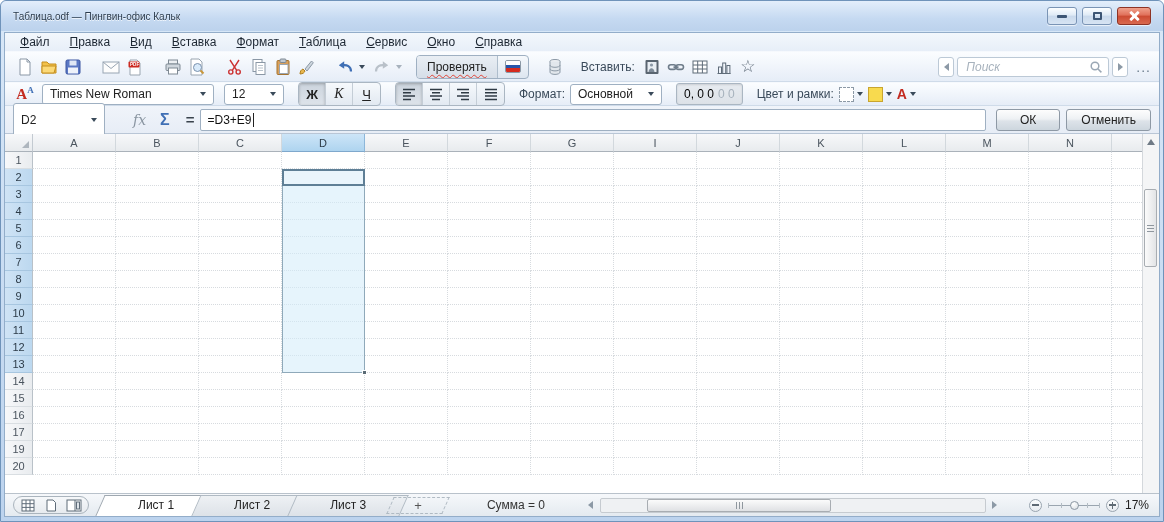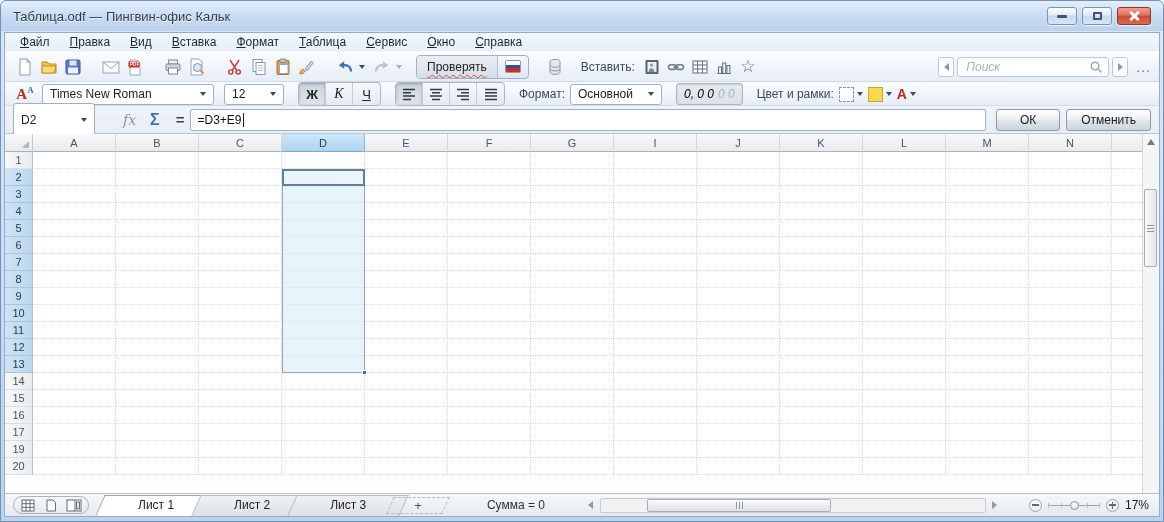--- a/index.html
+++ b/index.html
@@ -9,21 +9,21 @@
   .window{
     width:1164px;height:522px;position:relative;
     background:linear-gradient(#d9e8f8,#bcd3ee);
     border:1px solid #6f93ba;border-radius:6px 6px 0 0;
     overflow:hidden;
   }
 
   
   .titlebar{height:30px;display:flex;align-items:center;padding:0 12px;
     background:linear-gradient(#e3eefb,#c5d9f1 60%,#bcd2ec);border-radius:6px 6px 0 0;}
-  .title-text{font-size:13px;color:#2a3b4d;text-shadow:0 1px 0 rgba(255,255,255,.8);}
+  .title-text{font-size:10px;color:#2a3b4d;text-shadow:0 1px 0 rgba(255,255,255,.8);}
   .win-controls{margin-left:auto;display:flex;gap:5px;}
   .win-btn{width:30px;height:18px;border:1px solid #7a94b5;border-radius:3px;
     background:linear-gradient(#fcfeff,#dfeaf6 45%,#c9d9ec 50%,#d7e4f3);
     display:flex;align-items:center;justify-content:center;box-shadow:0 1px 1px rgba(255,255,255,.7);}
   .win-btn.close{width:34px;border-color:#8e3325;
     background:linear-gradient(#f0a18c,#e0705a 45%,#cc4a32 50%,#d9694f);}
   .glyph-min{width:10px;height:3px;background:#3c5574;border-radius:1px;}
   .glyph-max{width:9px;height:8px;border:2px solid #3c5574;border-radius:1px;}
   .glyph-close{position:relative;width:12px;height:12px;}
   .glyph-close::before,.glyph-close::after{content:"";position:absolute;left:5px;top:0;
@@ -87,30 +87,30 @@
   .fmt-select{width:92px;}
   .btn-group{display:flex;border:1px solid #aab6c2;border-radius:4px;overflow:hidden;
     background:linear-gradient(#f6f9fc,#e2e9f1);height:24px;flex:none;}
   .group-btn{width:27px;display:flex;align-items:center;justify-content:center;border-right:1px solid #c4cdd6;}
   .group-btn:last-child{border-right:none;}
   .group-btn.active{background:linear-gradient(#ccd4dd,#dde3ea);box-shadow:inset 0 1px 3px rgba(0,0,0,.25);}
   .b-bold{font-weight:bold;font-size:13px;color:#222;}
   .b-italic{font-family:"Liberation Serif",serif;font-style:italic;font-size:14px;color:#222;}
   .b-under{font-size:13px;color:#222;text-decoration:underline;}
   .numfmt{height:22px;border:1px solid #aab6c2;border-radius:3px;display:flex;align-items:center;
-    padding:0 7px;font-size:12px;background:linear-gradient(#e7ebf0,#dde2e8);box-shadow:inset 0 1px 2px rgba(0,0,0,.12);flex:none;font-style:italic;}
+    padding:0 7px;font-size:12px;background:linear-gradient(#e7ebf0,#dde2e8);box-shadow:inset 0 1px 2px rgba(0,0,0,.12);flex:none;}
   .numfmt .dim{color:#a7b2bd;margin-left:4px;}
   .swatch{width:15px;height:15px;border:1px dashed #8c99a6;background:#fff;flex:none;}
   .swatch.fill{border:1px solid #c9a52f;background:#f8da4e;}
   .font-color-a{font-weight:bold;color:#c32b20;font-size:14px;}
 
   
   .formulabar{height:28px;display:flex;align-items:center;background:linear-gradient(#f0f4fa,#e7edf6);
     border-bottom:1px solid #b9c6d6;padding:0 8px;}
-  .namebox{width:82px;height:21px;background:#fff;border:1px solid #9fb0c2;border-radius:3px;
+  .namebox{width:92px;height:21px;background:#fff;border:1px solid #9fb0c2;border-radius:3px;
     display:flex;align-items:center;padding:16px 7px;font-size:12px;color:#222;flex:none;}
   .namebox .caret{margin-left:auto;}
   .fx{font-family:"DejaVu Serif",serif;font-style:italic;color:#8a95a1;font-size:14px;}
   .sigma{color:#3f6fb5;font-size:16px;font-weight:bold;}
   .equals{color:#39424c;font-size:15px;font-weight:bold;}
   .formula-input{flex:1;height:22px;background:#fff;border:1px solid #9fb0c2;border-radius:2px;
     display:flex;align-items:center;padding:0 6px;font-size:12px;color:#111;margin:0 10px 0 6px;}
   .caret-line{width:1px;height:14px;background:#222;margin-left:1px;}
   .btn{height:22px;border:1px solid #8e99a5;border-radius:3px;font-size:12px;color:#222;
     background:linear-gradient(#fdfdfd,#eef1f4 45%,#dde3e9 55%,#cdd6de);padding:0 14px;

